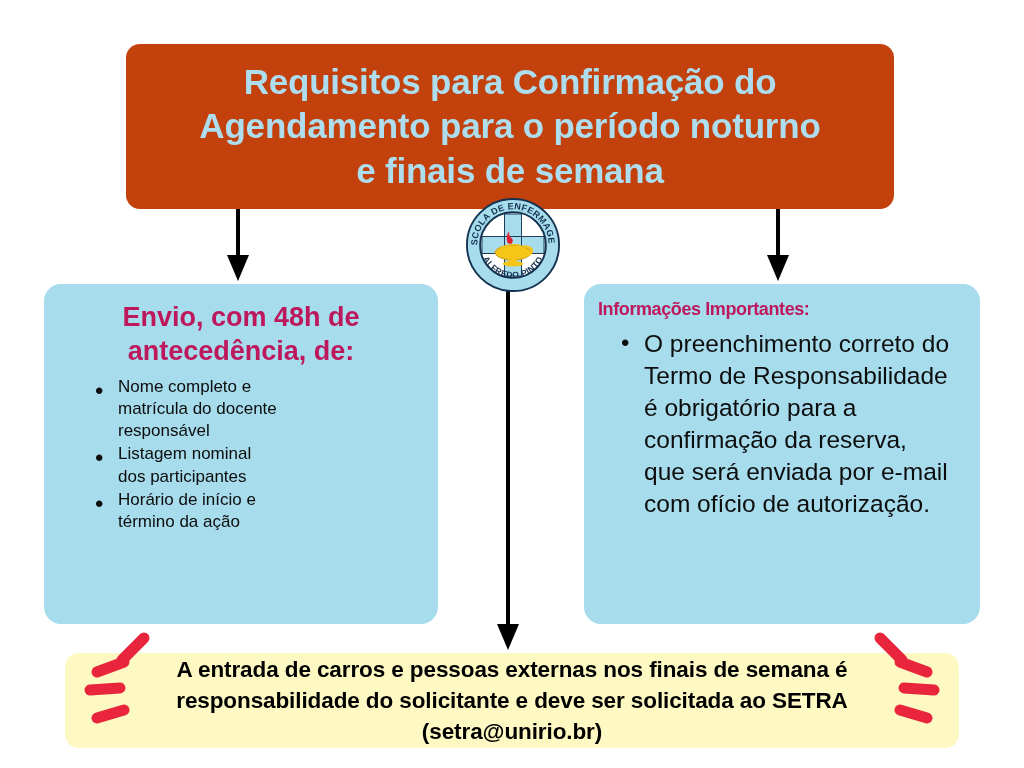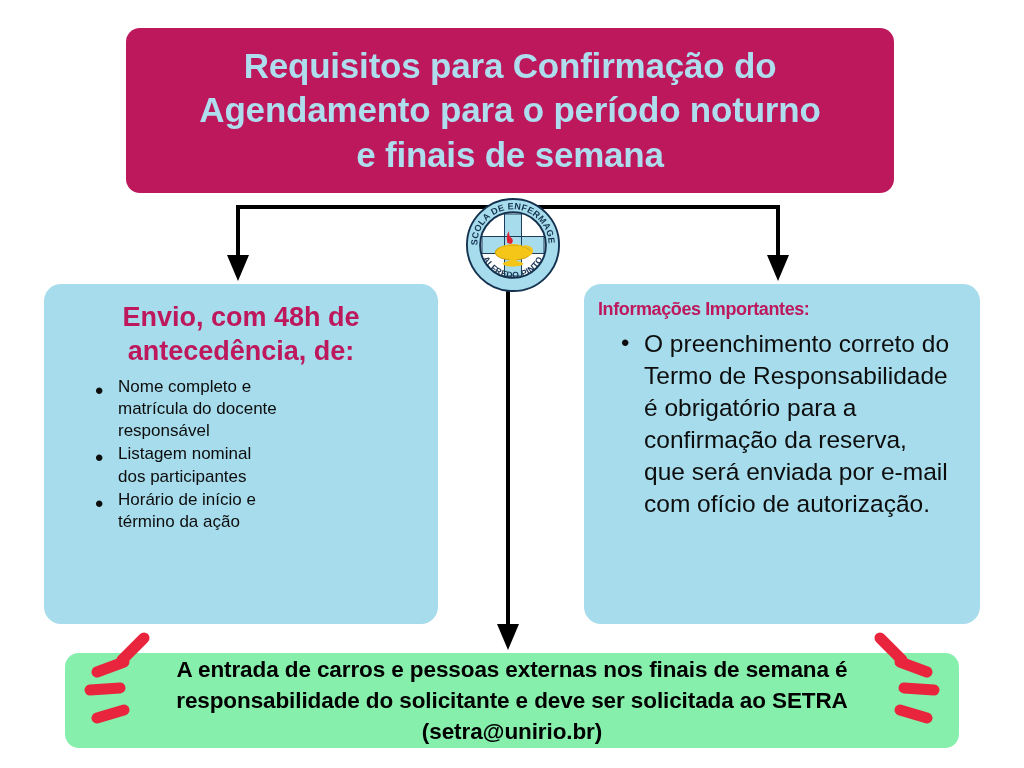--- a/index.html
+++ b/index.html
@@ -13,24 +13,24 @@
     position: relative;
     overflow: hidden;
     font-family: "Liberation Sans", sans-serif;
     -webkit-font-smoothing: antialiased;
   }
 
   
   #title-banner {
     position: absolute;
     left: 126px;
-    top: 28px;
+    top: 44px;
     width: 768px;
     height: 165px;
-    background: #be185d;
+    background: #c2410c;
     border-radius: 14px;
     display: flex;
     align-items: center;
     justify-content: center;
     z-index: 3;
   }
   #title-text {
     color: #AEDDEE;
     font-size: 35px;
     font-weight: bold;
@@ -121,21 +121,21 @@
   #box-right .bullet-list { padding-left: 8px; }
   #box-right .bullet-item { font-size: 24.5px; }
 
   
   #bottom-banner {
     position: absolute;
     left: 65px;
     top: 653px;
     width: 894px;
     height: 95px;
-    background: #86efac;
+    background: #fef9c3;
     border-radius: 14px;
     display: flex;
     align-items: center;
     justify-content: center;
     z-index: 2;
     box-sizing: border-box;
   }
   #bottom-banner-text {
     color: #000000;
     font-weight: bold;

